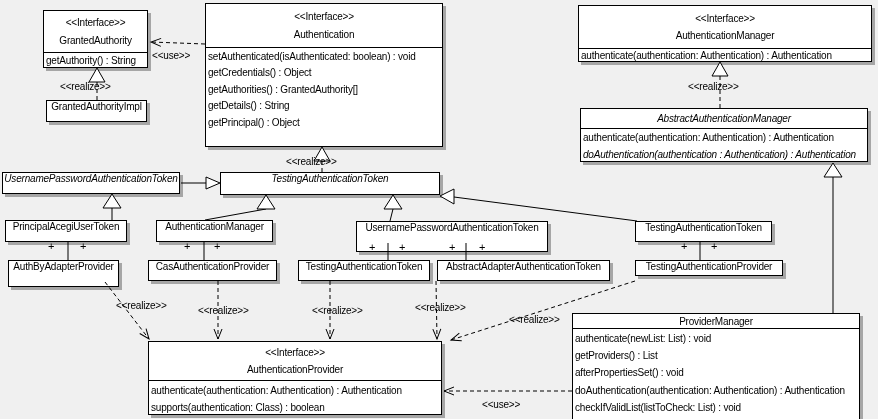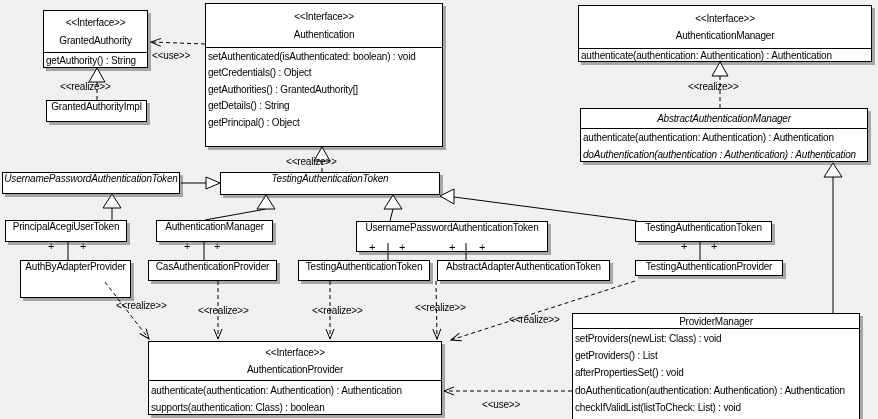--- a/index.html
+++ b/index.html
@@ -100,21 +100,21 @@
   </div>
 
   <div class="box single" style="left:356px;top:221px;width:192px;height:31px">
     <div class="cname">UsernamePasswordAuthenticationToken</div>
   </div>
 
   <div class="box single" style="left:635px;top:221px;width:137px;height:21px">
     <div class="cname">TestingAuthenticationToken</div>
   </div>
 
-  <div class="box single" style="left:20px;top:260px;width:111px;height:38px">
+  <div class="box single" style="left:8px;top:260px;width:111px;height:27px">
     <div class="cname">AuthByAdapterProvider</div>
   </div>
 
   <div class="box single" style="left:148px;top:260px;width:129px;height:21px">
     <div class="cname">CasAuthenticationProvider</div>
   </div>
 
   <div class="box single" style="left:298px;top:260px;width:132px;height:21px">
     <div class="cname">TestingAuthenticationToken</div>
   </div>
@@ -136,21 +136,21 @@
       <div class="m">authenticate(authentication: Authentication) : Authentication</div>
       <div class="m">supports(authentication: Class) : boolean</div>
     </div>
   </div>
 
   <div class="box lh17" style="left:572px;top:313px;width:288px;height:129px">
     <div class="hdr" style="height:14px">
       <div class="cname">ProviderManager</div>
     </div>
     <div class="methods">
-      <div class="m">setProviders(newList: Class) : void</div>
+      <div class="m">authenticate(newList: List) : void</div>
       <div class="m">getProviders() : List</div>
       <div class="m">afterPropertiesSet() : void</div>
       <div class="m">doAuthentication(authentication: Authentication) : Authentication</div>
       <div class="m">checkIfValidList(listToCheck: List) : void</div>
     </div>
   </div>
 
   <svg class="wires" width="878" height="419">
     <defs>
       <marker id="open" markerUnits="userSpaceOnUse" markerWidth="14" markerHeight="12" refX="11" refY="5" orient="auto">

